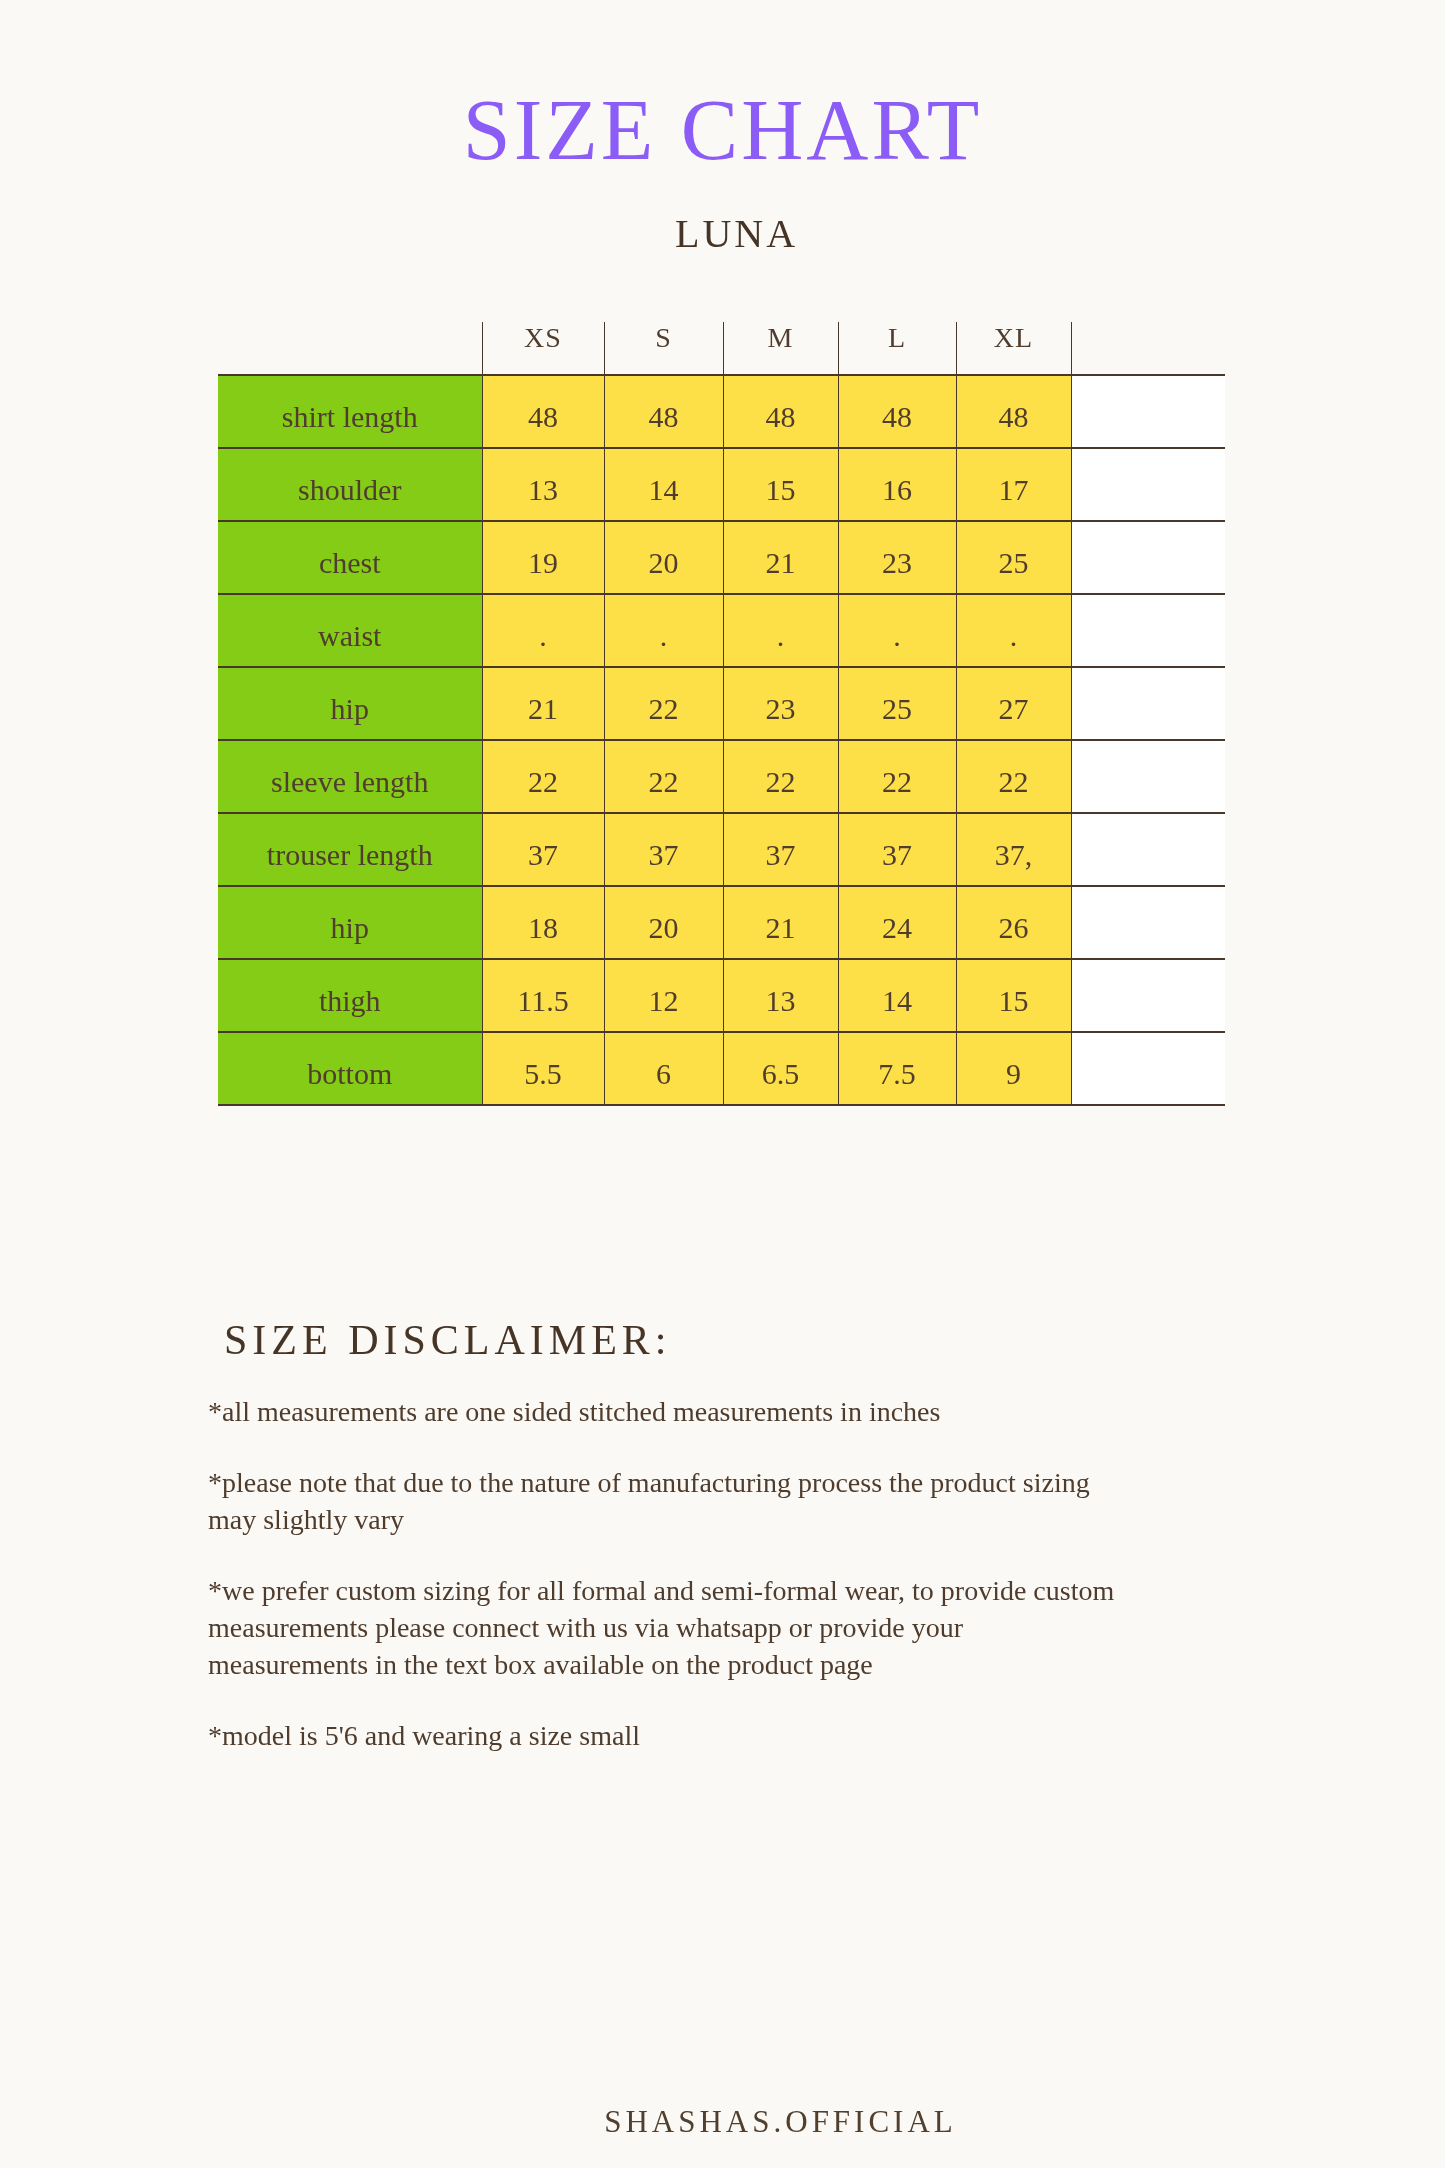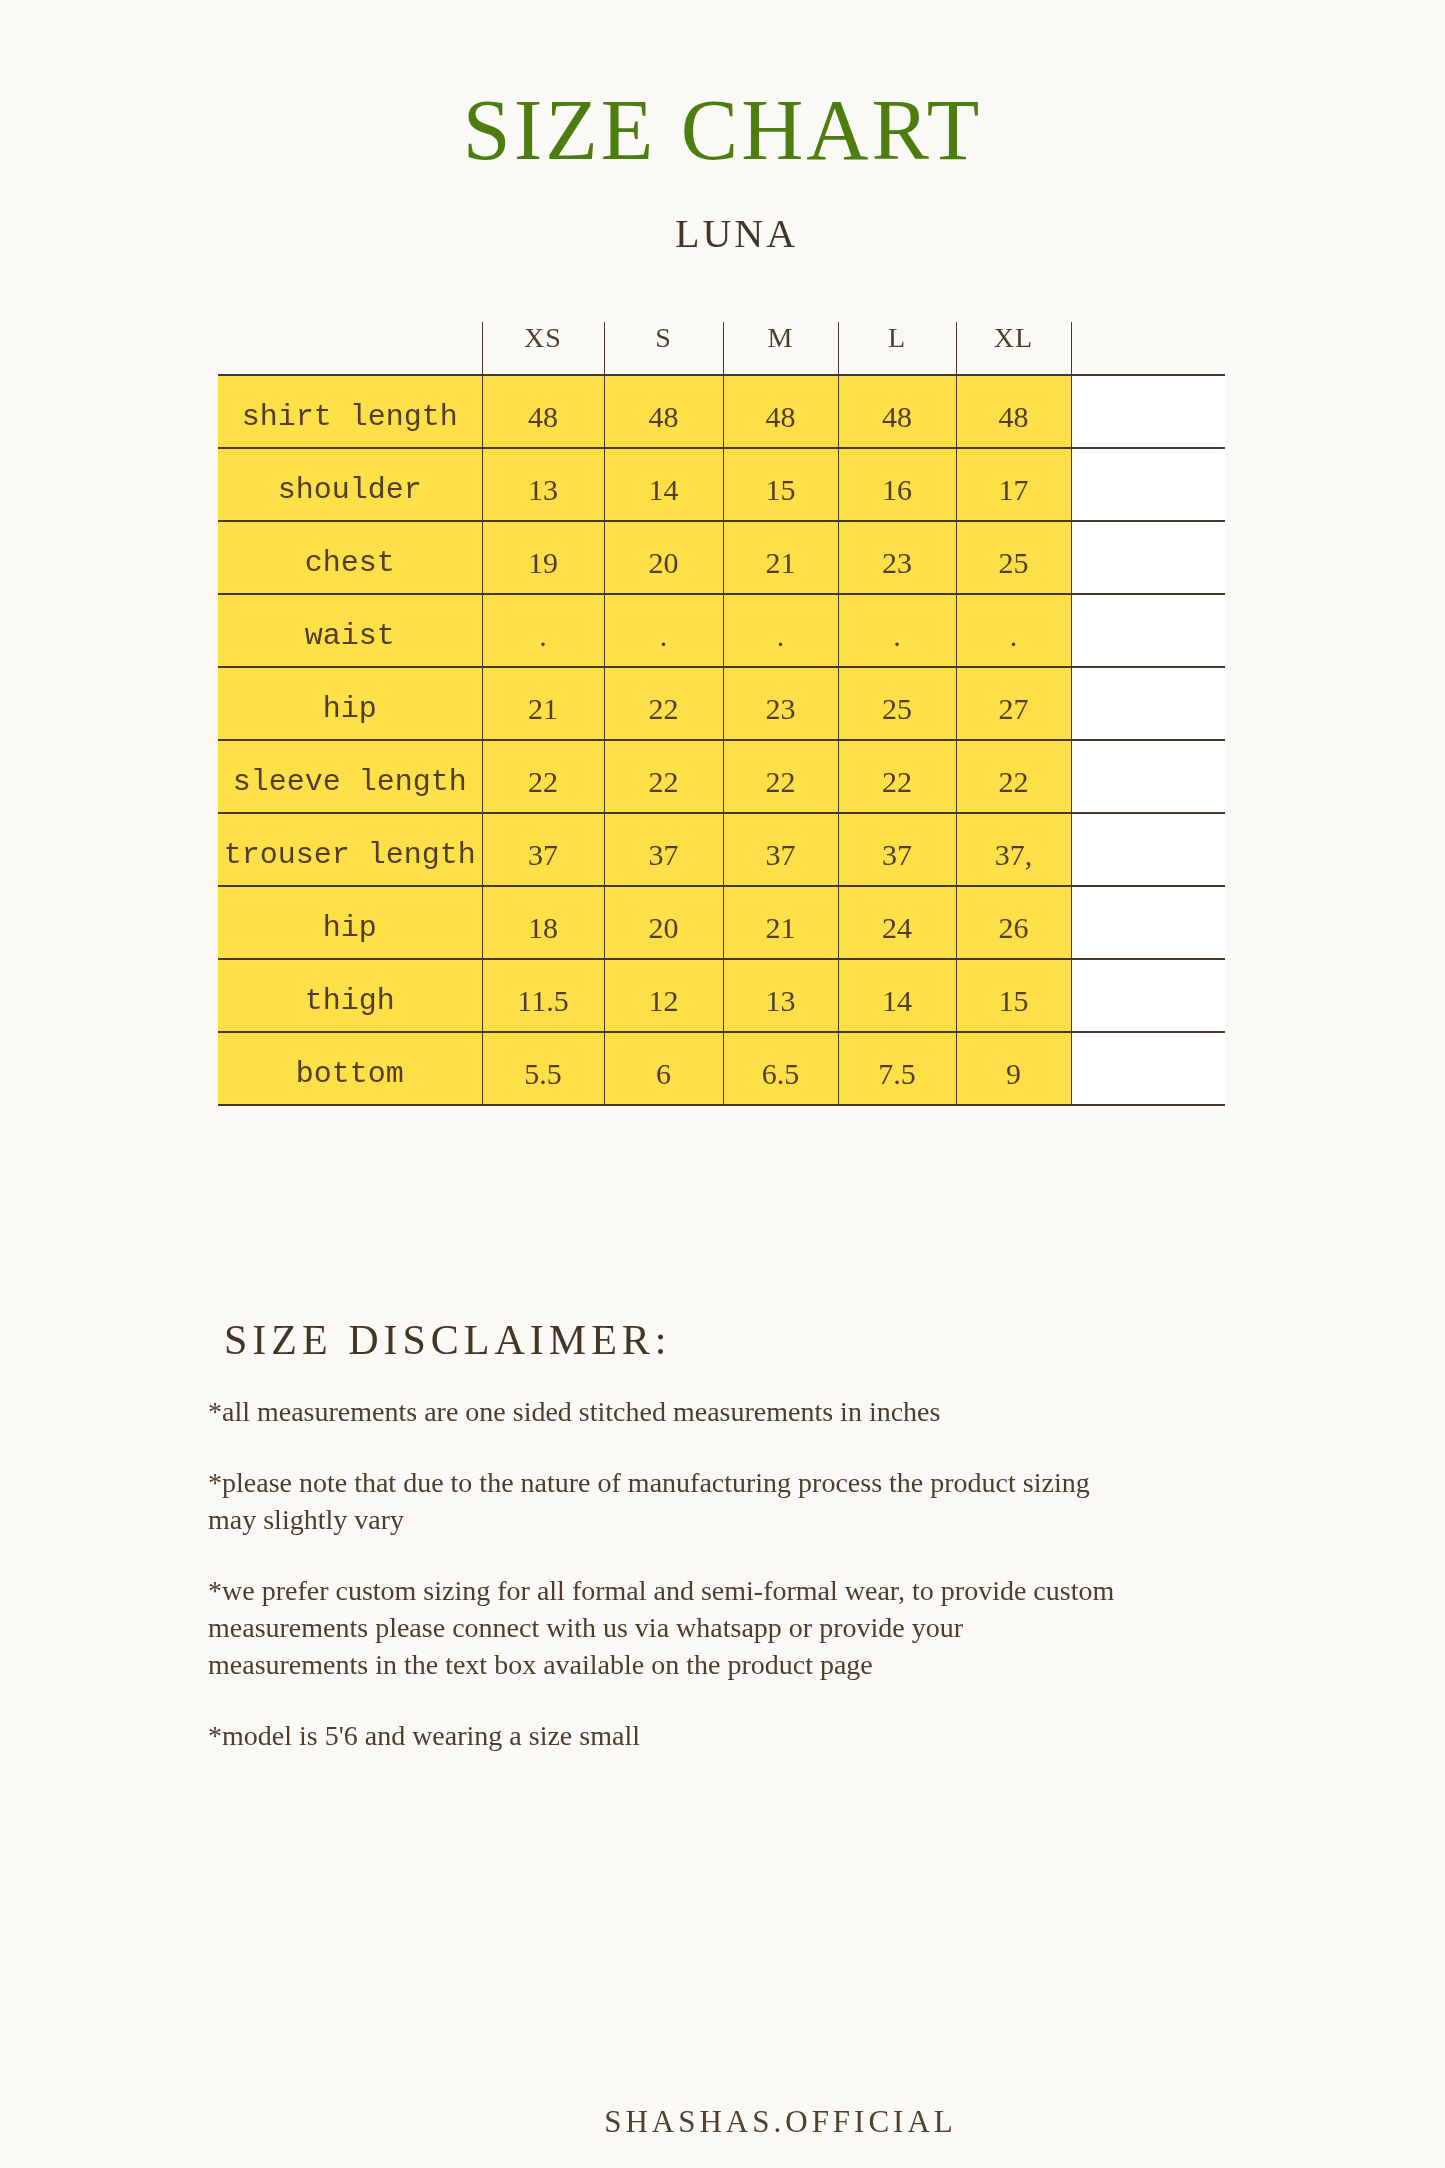--- a/index.html
+++ b/index.html
@@ -9,21 +9,21 @@
     position:relative;
     font-family:"Liberation Serif", serif;
     color:#4f3c2c;
     overflow:hidden;
   }
 
   .title {
     position:absolute; top:80px; left:0; width:100%;
     text-align:center;
     font-size:86px; letter-spacing:3px;
-    color:#4d7c0f; font-weight:400;
+    color:#8b5cf6; font-weight:400;
     white-space:nowrap;
   }
   .subtitle {
     position:absolute; top:210px; left:0; width:100%;
     text-align:center;
     font-size:40px; letter-spacing:3px;
     color:#463526;
     margin-left:14px;
   }
 
@@ -38,21 +38,21 @@
     vertical-align:bottom;
     font-size:30px;
     color:#503d2d;
     padding:0 0 13px 0;
     overflow:hidden;
   }
   tr.hdr { height:40px; border-bottom:2px solid #4a372b; }
   tr.hdr td { padding-bottom:20px; font-size:28px; letter-spacing:1px; }
   tbody tr { height:73px; border-bottom:2px solid #4a372b; }
   table.size-table td + td { border-left:1px solid #4a372b; }
-  td.lbl { background:#fde047; font-size:29px;font-family:Liberation Mono, monospace; }
+  td.lbl { background:#84cc16; font-size:29px; }
   td.val { background:#fde047; }
   td.end { background:#ffffff; }
   td.corner { background:transparent; }
 
   .disclaimer {
     position:absolute; left:208px; top:1316px; width:918px;
   }
   .disclaimer h2 {
     font-weight:400;
     font-size:42px; letter-spacing:5px;

